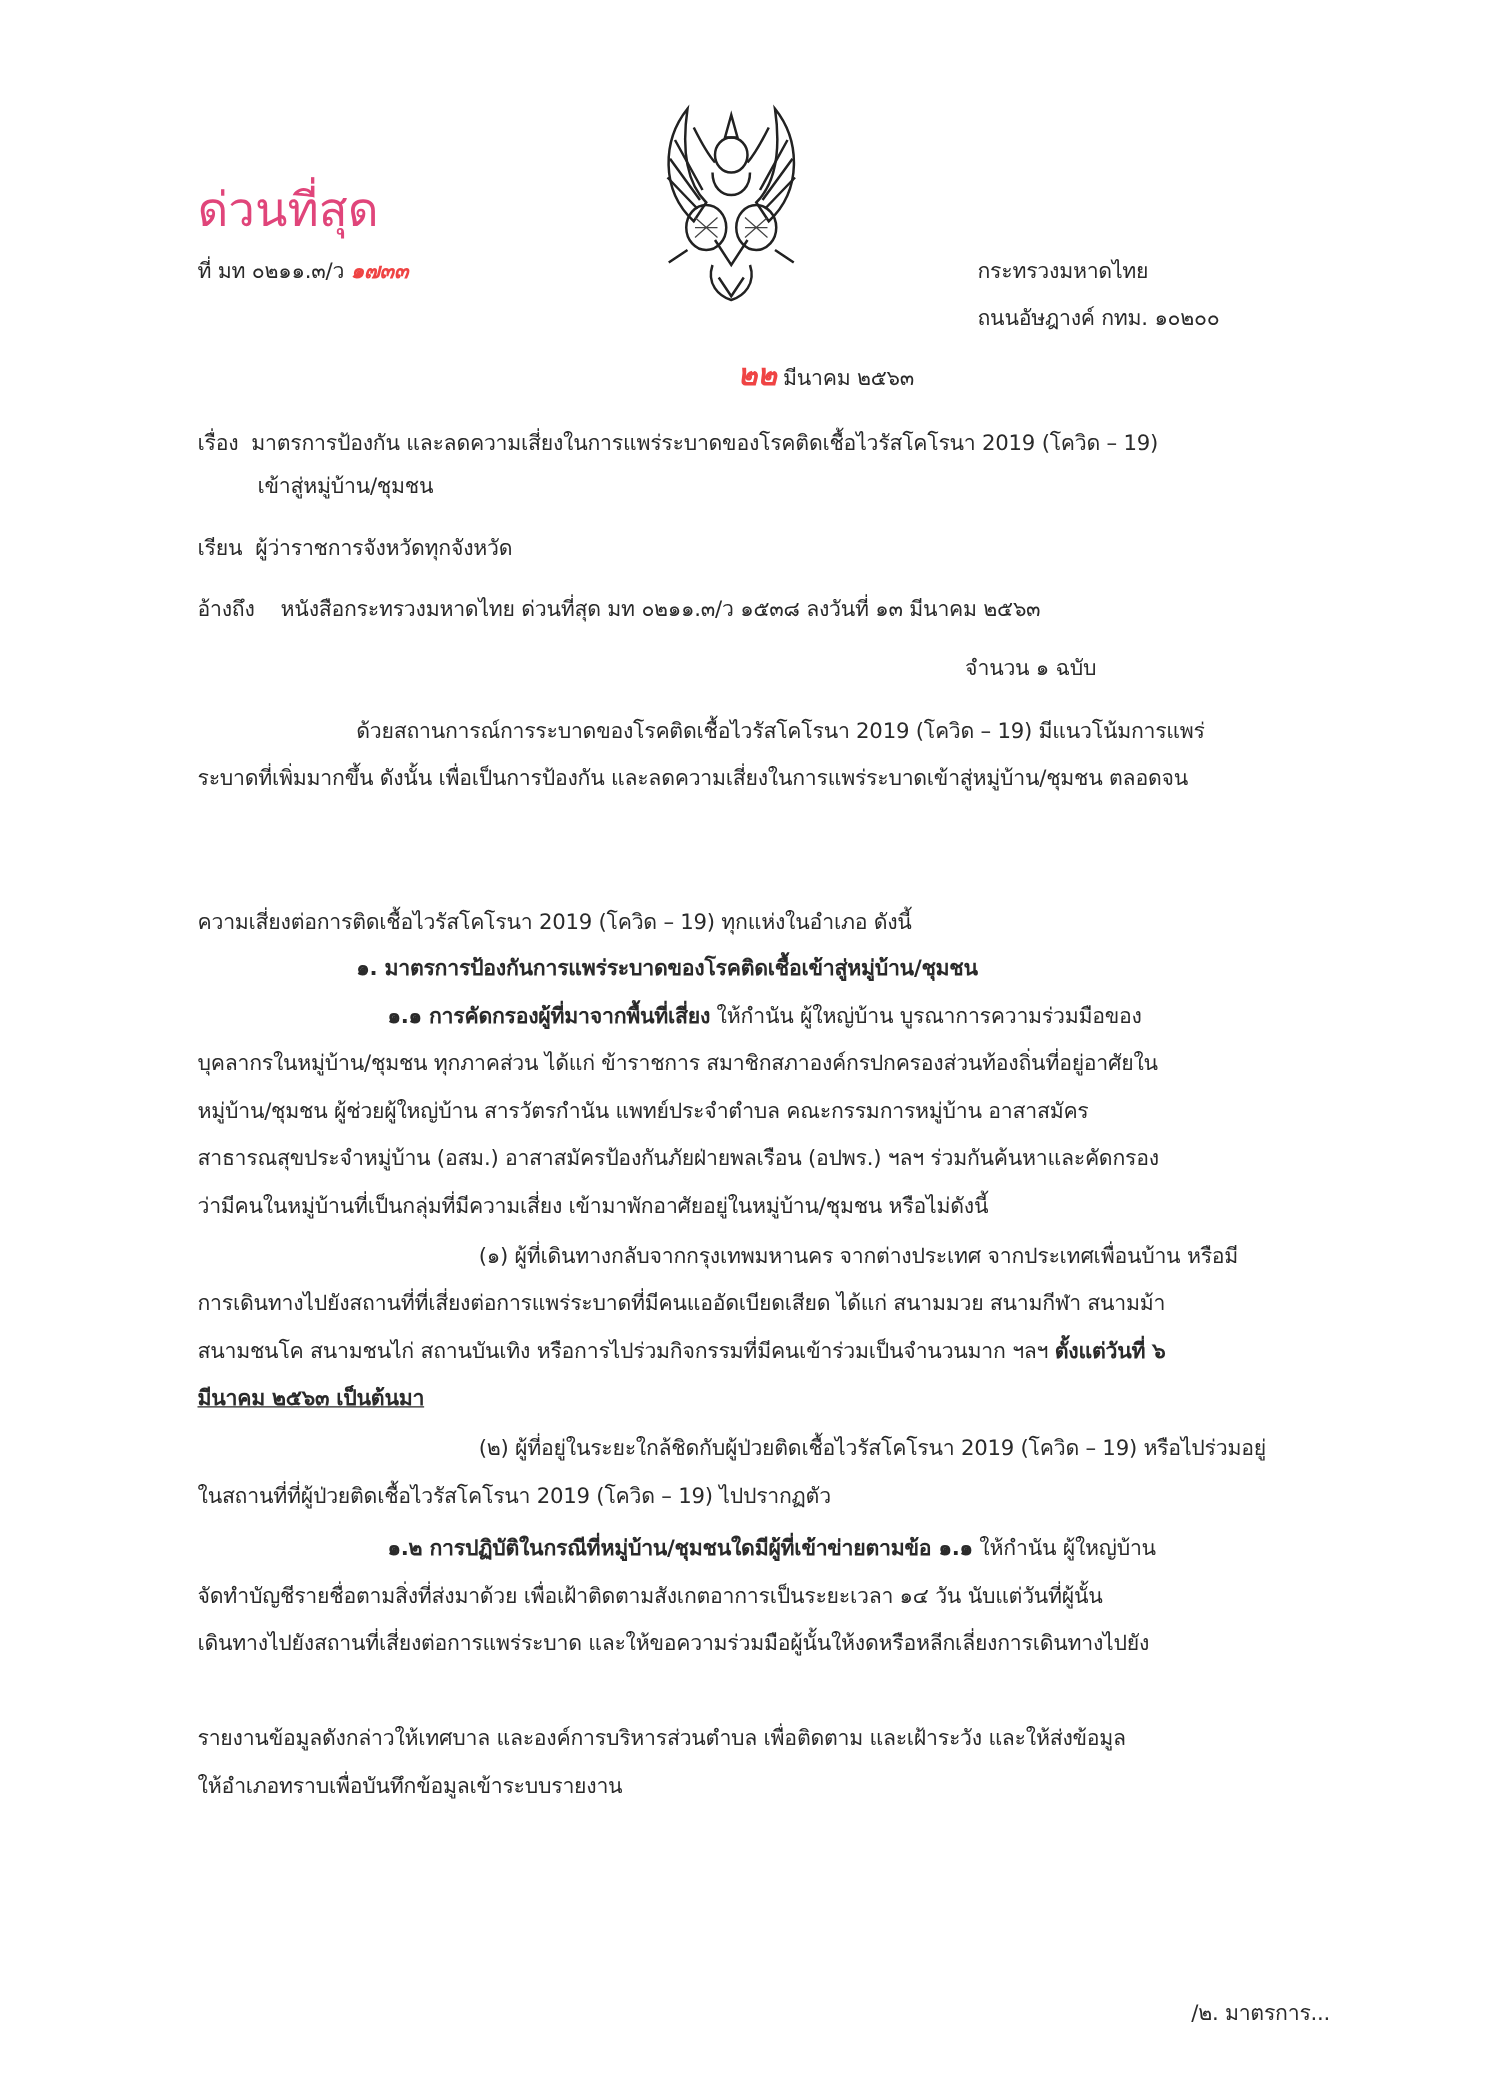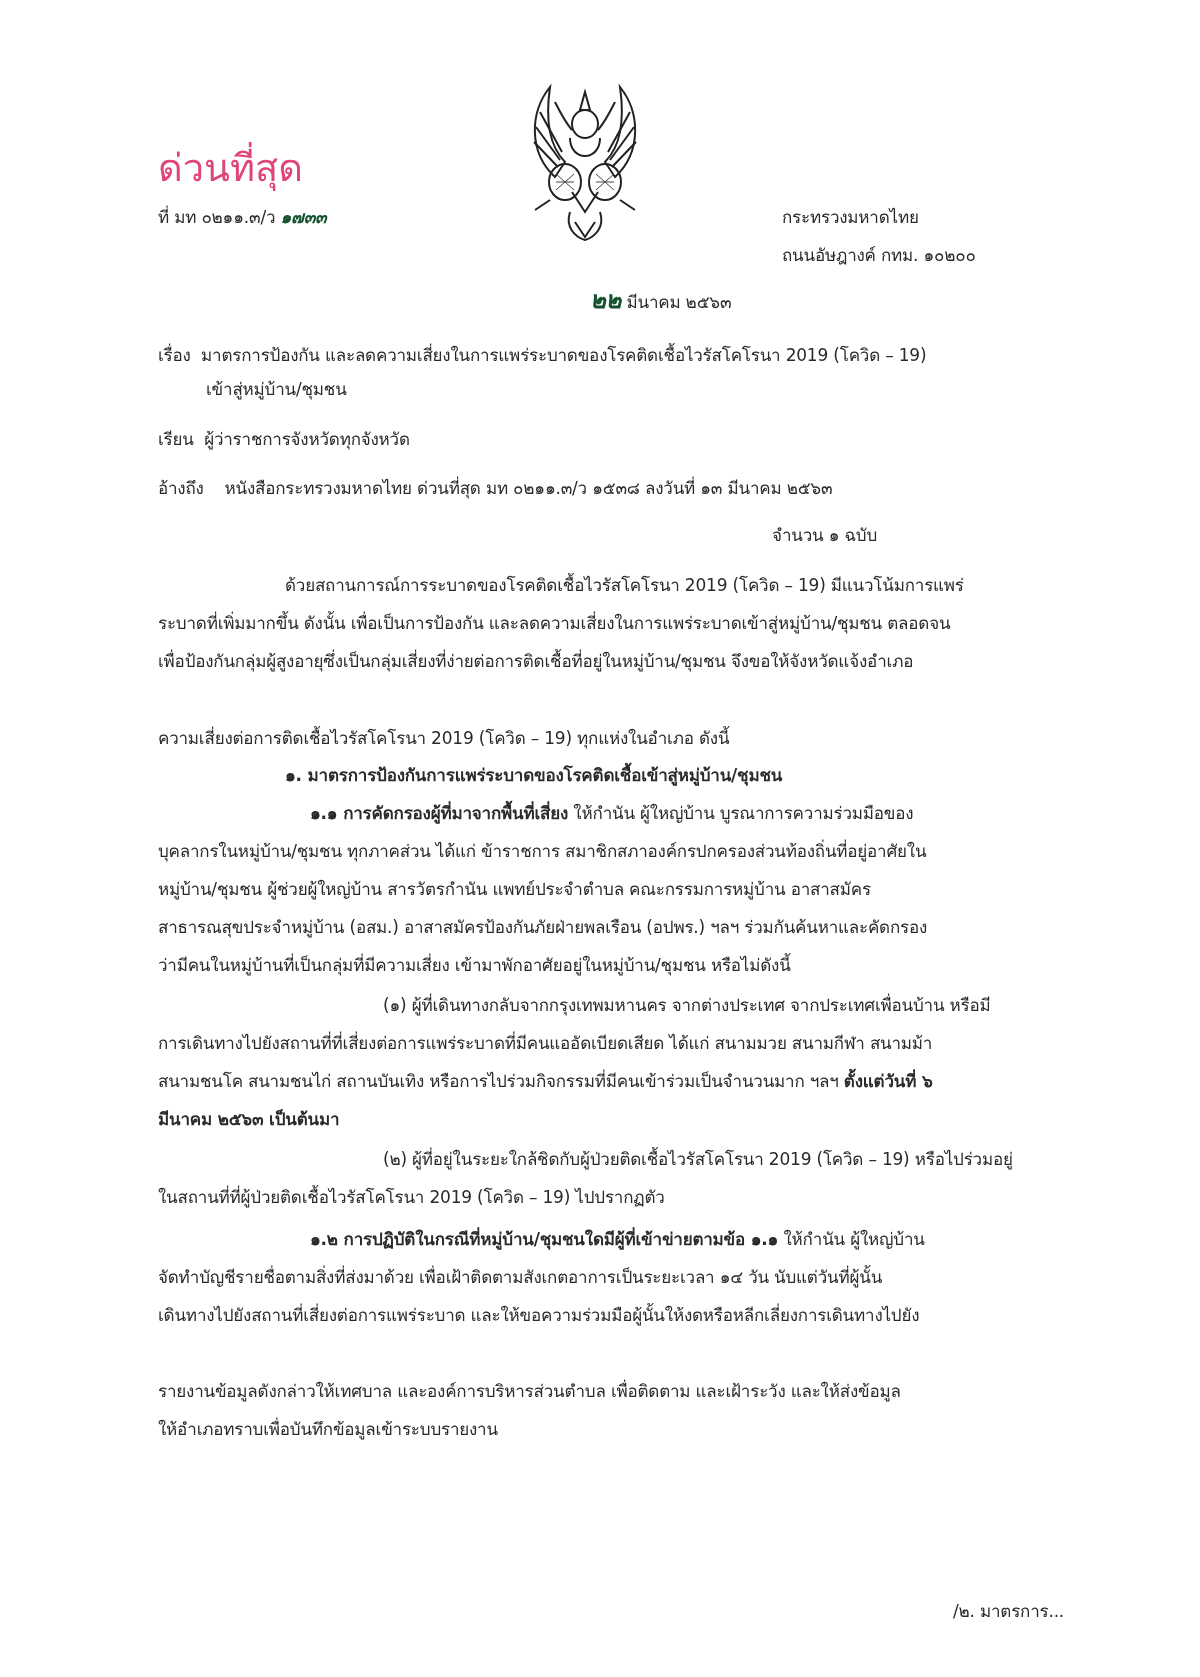--- a/index.html
+++ b/index.html
@@ -9,21 +9,21 @@
     color: #2a2a2a;
   }
   .page { position: absolute; left: 0; top: 0; width: 1200px; height: 1677px; }
   .abs { position: absolute; white-space: nowrap; }
   .txt { font-size: 17px; line-height: 22px; letter-spacing: -0.2px; }
   .bold { font-weight: bold; }
   .urgent {
     left: 158px; top: 145px; font-size: 38px; line-height: 46px;
     color: #e0457a; font-weight: normal; letter-spacing: 0px;
   }
-  .handwritten { color: #14532d; font-style: italic; font-weight: bold; }
+  .handwritten { color: #ef4444; font-style: italic; font-weight: bold; }
   .garuda { left: 510px; top: 82px; width: 150px; height: 160px; }
 </style>
 </head>
 <body>
 
 <div class="page">
 
   <div class="abs urgent">ด่วนที่สุด</div>
 
   <div class="abs txt" style="left:158px; top:206px;">
@@ -83,41 +83,40 @@
 
   <div class="abs txt" style="left:158px; top:477px;">
     <span>อ้างถึง</span>&nbsp;&nbsp;&nbsp;
     <span>หนังสือกระทรวงมหาดไทย ด่วนที่สุด มท ๐๒๑๑.๓/ว ๑๕๓๘ ลงวันที่ ๑๓ มีนาคม ๒๕๖๓</span>
   </div>
 
   <div class="abs txt" style="left:772px; top:524px;">จำนวน ๑ ฉบับ</div>
 
   <div class="abs txt" style="left:285px; top:574px;">ด้วยสถานการณ์การระบาดของโรคติดเชื้อไวรัสโคโรนา 2019 (โควิด –   19) มีแนวโน้มการแพร่</div>
   <div class="abs txt" style="left:158px; top:612px;">ระบาดที่เพิ่มมากขึ้น ดังนั้น เพื่อเป็นการป้องกัน และลดความเสี่ยงในการแพร่ระบาดเข้าสู่หมู่บ้าน/ชุมชน ตลอดจน</div>
-  <div class="abs txt" style="left:158px; top:650px;">เพื่อป้องกันกลุ่มผู้สูงอายุซึ่งเป็นกลุ่มเสี่ยงที่ง่ายต่อการติดเชื้อที่อยู่ในหมู่บ้าน/ชุมชน จึงขอให้จังหวัดแจ้งอำเภอ</div>
   <div class="abs txt" style="left:158px; top:727px;">ความเสี่ยงต่อการติดเชื้อไวรัสโคโรนา 2019 (โควิด – 19) ทุกแห่งในอำเภอ ดังนี้</div>
 
   <div class="abs txt bold" style="left:285px; top:764px;">๑. มาตรการป้องกันการแพร่ระบาดของโรคติดเชื้อเข้าสู่หมู่บ้าน/ชุมชน</div>
 
   <div class="abs txt" style="left:310px; top:802px;">
     <span class="bold">๑.๑ การคัดกรองผู้ที่มาจากพื้นที่เสี่ยง</span>
     <span>ให้กำนัน ผู้ใหญ่บ้าน บูรณาการความร่วมมือของ</span>
   </div>
   <div class="abs txt" style="left:158px; top:840px;">บุคลากรในหมู่บ้าน/ชุมชน ทุกภาคส่วน ได้แก่ ข้าราชการ สมาชิกสภาองค์กรปกครองส่วนท้องถิ่นที่อยู่อาศัยใน</div>
   <div class="abs txt" style="left:158px; top:878px;">หมู่บ้าน/ชุมชน ผู้ช่วยผู้ใหญ่บ้าน สารวัตรกำนัน แพทย์ประจำตำบล คณะกรรมการหมู่บ้าน อาสาสมัคร</div>
   <div class="abs txt" style="left:158px; top:916px;">สาธารณสุขประจำหมู่บ้าน (อสม.) อาสาสมัครป้องกันภัยฝ่ายพลเรือน (อปพร.) ฯลฯ ร่วมกันค้นหาและคัดกรอง</div>
   <div class="abs txt" style="left:158px; top:954px;">ว่ามีคนในหมู่บ้านที่เป็นกลุ่มที่มีความเสี่ยง เข้ามาพักอาศัยอยู่ในหมู่บ้าน/ชุมชน หรือไม่ดังนี้</div>
 
   <div class="abs txt" style="left:383px; top:994px;">(๑) ผู้ที่เดินทางกลับจากกรุงเทพมหานคร จากต่างประเทศ จากประเทศเพื่อนบ้าน หรือมี</div>
   <div class="abs txt" style="left:158px; top:1032px;">การเดินทางไปยังสถานที่ที่เสี่ยงต่อการแพร่ระบาดที่มีคนแออัดเบียดเสียด ได้แก่ สนามมวย สนามกีฬา สนามม้า</div>
   <div class="abs txt" style="left:158px; top:1070px;">
     <span>สนามชนโค สนามชนไก่ สถานบันเทิง หรือการไปร่วมกิจกรรมที่มีคนเข้าร่วมเป็นจำนวนมาก ฯลฯ</span>
     <span class="bold">ตั้งแต่วันที่ ๖</span>
   </div>
-  <div class="abs txt bold" style="left:158px; top:1108px;">มีนาคม ๒๕๖๓ เป็นต้นมา</div>
+  <div class="abs txt bold" style="left:158px; top:1108px;text-decoration:underline;">มีนาคม ๒๕๖๓ เป็นต้นมา</div>
 
   <div class="abs txt" style="left:383px; top:1148px;">(๒) ผู้ที่อยู่ในระยะใกล้ชิดกับผู้ป่วยติดเชื้อไวรัสโคโรนา 2019 (โควิด –  19) หรือไปร่วมอยู่</div>
   <div class="abs txt" style="left:158px; top:1186px;">ในสถานที่ที่ผู้ป่วยติดเชื้อไวรัสโคโรนา 2019 (โควิด – 19) ไปปรากฏตัว</div>
 
   <div class="abs txt" style="left:310px; top:1228px;">
     <span class="bold">๑.๒ การปฏิบัติในกรณีที่หมู่บ้าน/ชุมชนใดมีผู้ที่เข้าข่ายตามข้อ ๑.๑</span>
     <span>ให้กำนัน ผู้ใหญ่บ้าน</span>
   </div>
   <div class="abs txt" style="left:158px; top:1266px;">จัดทำบัญชีรายชื่อตามสิ่งที่ส่งมาด้วย เพื่อเฝ้าติดตามสังเกตอาการเป็นระยะเวลา ๑๔ วัน นับแต่วันที่ผู้นั้น</div>
   <div class="abs txt" style="left:158px; top:1304px;">เดินทางไปยังสถานที่เสี่ยงต่อการแพร่ระบาด และให้ขอความร่วมมือผู้นั้นให้งดหรือหลีกเลี่ยงการเดินทางไปยัง</div>

